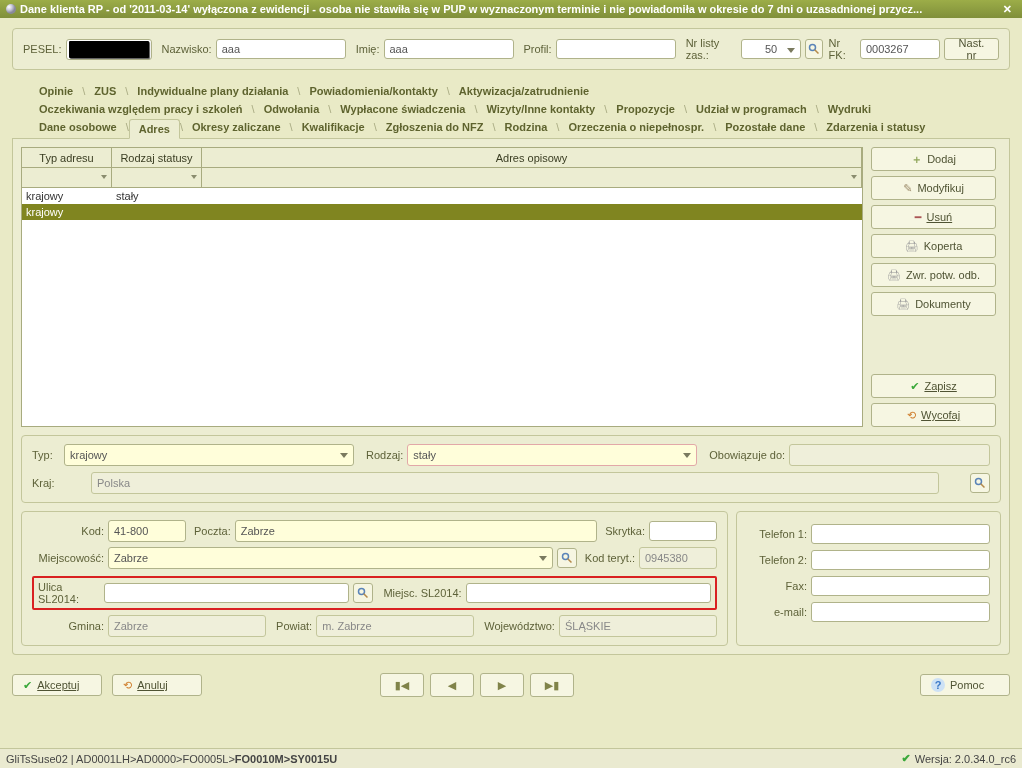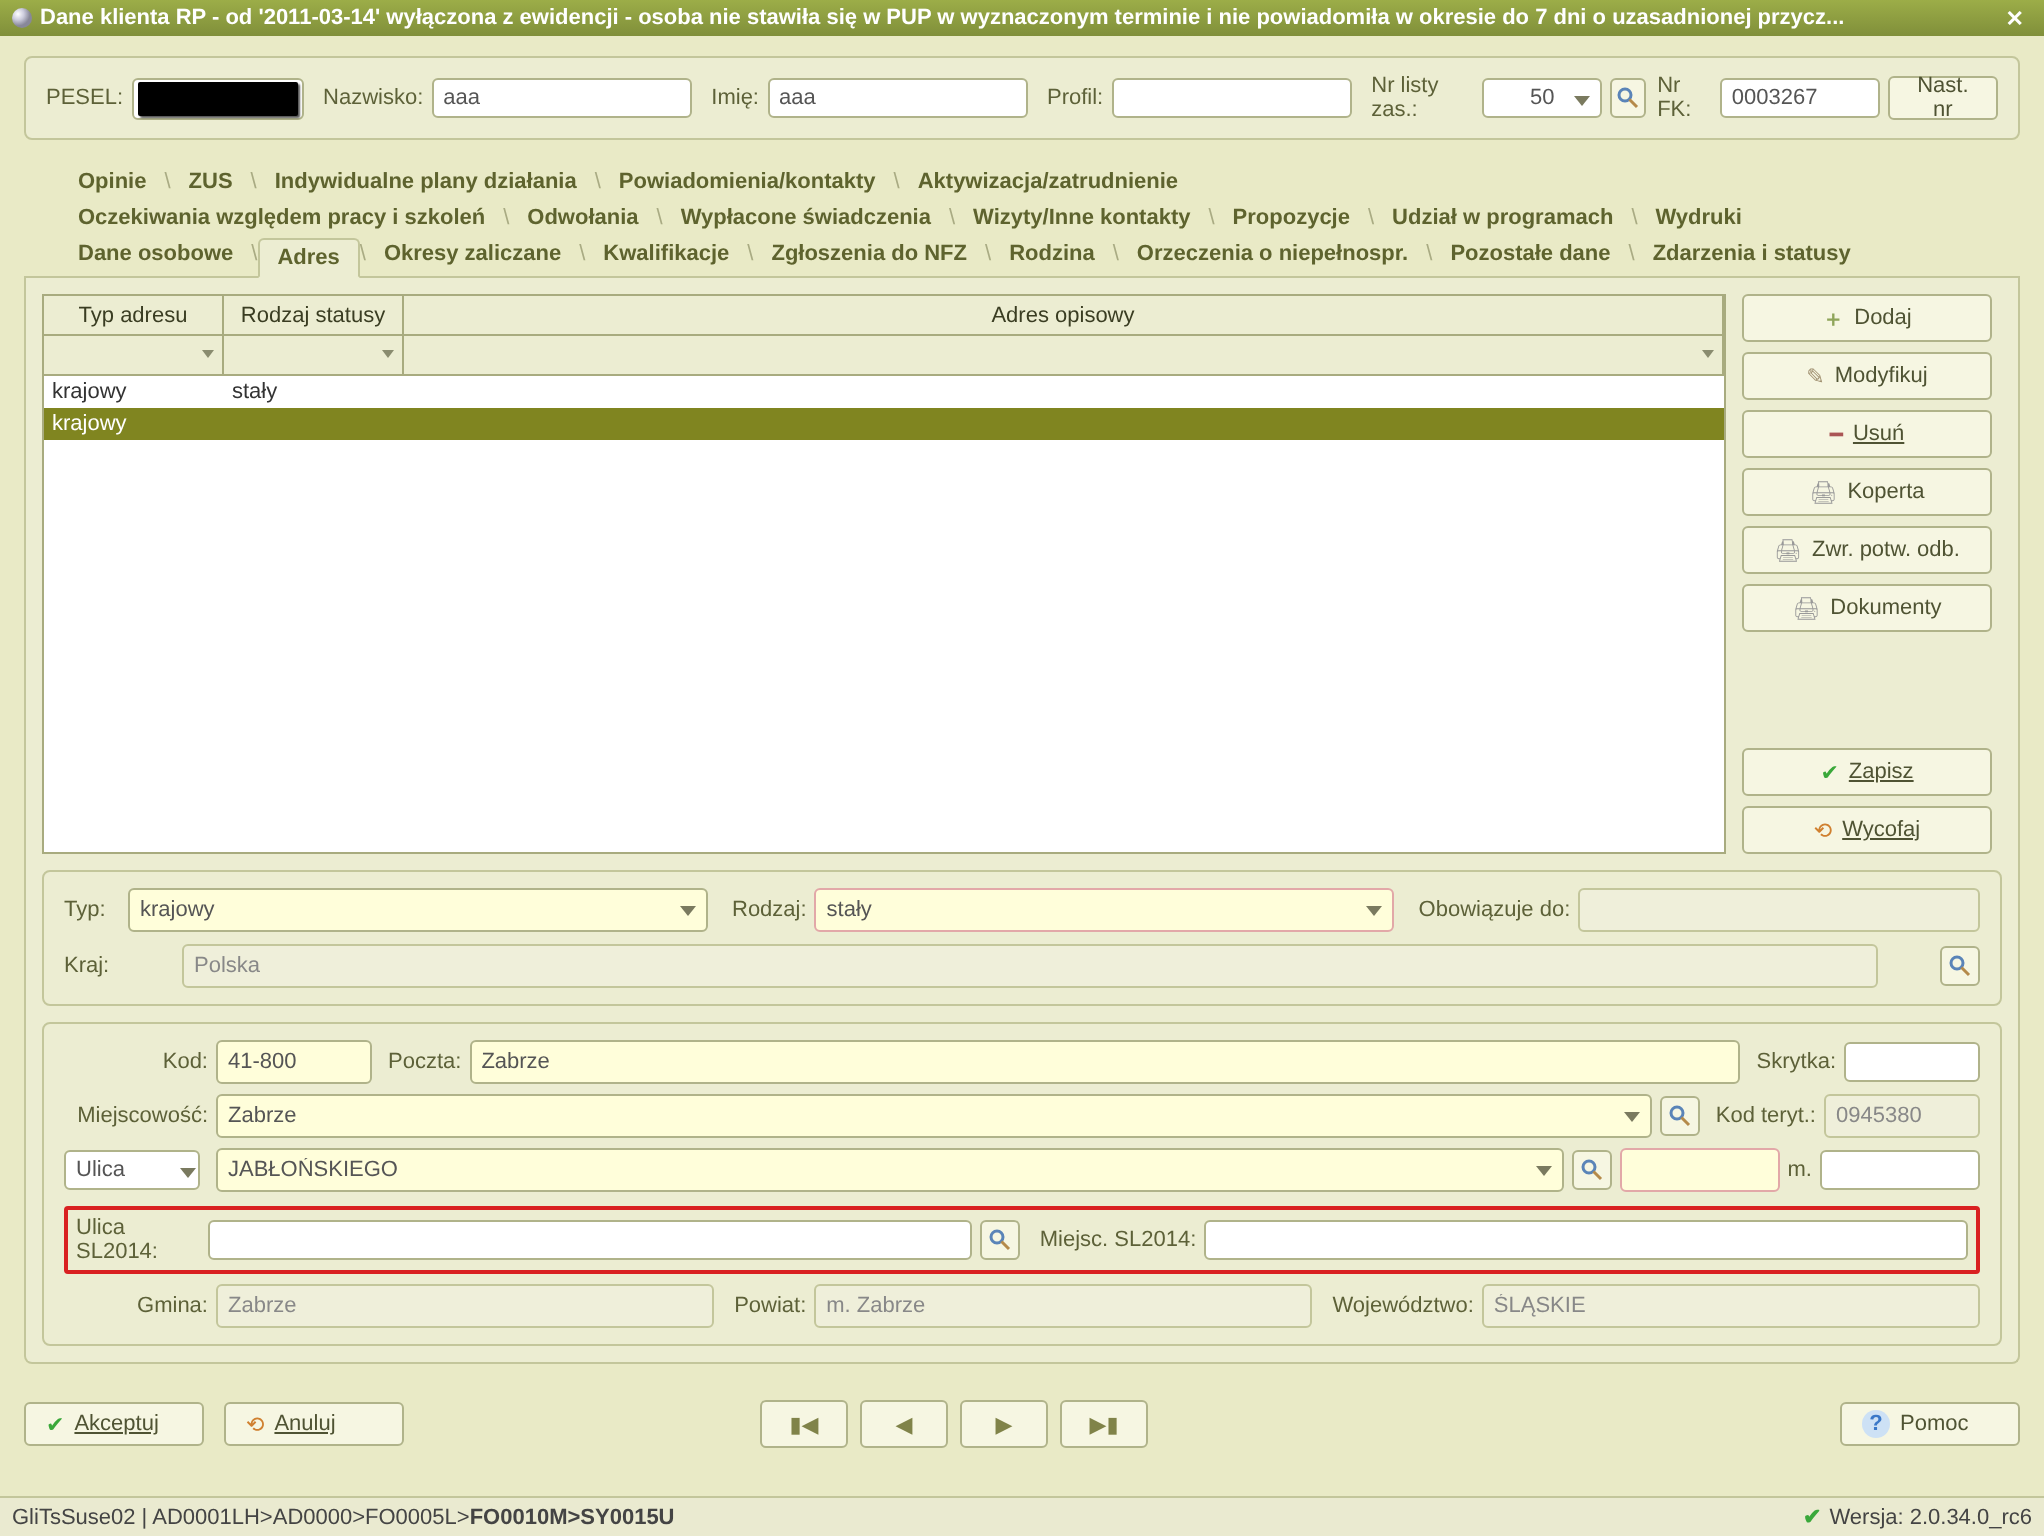--- a/index.html
+++ b/index.html
@@ -244,33 +244,20 @@
               <span class="dd-wrap" style="flex:1;"><input class="inp-yellow" style="width: 100%;" value="Zabrze"></span>
               <span class="mag">
                   <svg viewBox="0 0 16 16">
                     <circle cx="6" cy="6" r="4" fill="none" stroke="#5a84b8" stroke-width="2"></circle>
                     <line x1="9" y1="9" x2="14" y2="14" stroke="#b58a4a" stroke-width="2"></line>
                   </svg>
                 </span>
               <label class="lbl" style="margin-left:4px;">Kod teryt.:</label>
               <input class="inp-dis" style="width: 78px;" value="0945380">
             </div>
-            <div class="fieldrow" style="margin-top:5px;">
-              <span class="dd-wrap" style="width:72px;"><input class="inp" style="width: 68px;" value="Ulica"></span>
-              <span class="dd-wrap" style="flex:1;"><input class="inp-yellow" style="width: 100%;" value="JABŁOŃSKIEGO"></span>
-              <span class="mag">
-                  <svg viewBox="0 0 16 16">
-                    <circle cx="6" cy="6" r="4" fill="none" stroke="#5a84b8" stroke-width="2"></circle>
-                    <line x1="9" y1="9" x2="14" y2="14" stroke="#b58a4a" stroke-width="2"></line>
-                  </svg>
-                </span>
-              <input class="inp-req" style="width: 80px;" value="">
-              <label class="lbl">m.</label>
-              <input class="inp" style="width: 80px;" value="">
-            </div>
             <div class="hl-red" style="margin-top:7px;">
               <div class="fieldrow">
                 <label class="lbl" style="width:62px;">Ulica SL2014:</label>
                 <input class="inp" style="flex: 1 1 0%;" value="">
                 <span class="mag">
                     <svg viewBox="0 0 16 16">
                       <circle cx="6" cy="6" r="4" fill="none" stroke="#5a84b8" stroke-width="2"></circle>
                       <line x1="9" y1="9" x2="14" y2="14" stroke="#b58a4a" stroke-width="2"></line>
                     </svg>
                   </span>
@@ -278,20 +265,38 @@
                 <input class="inp" style="flex: 1 1 0%;" value="">
               </div>
             </div>
             <div class="fieldrow" style="margin-top:5px;">
               <label class="lbl" style="width:72px; text-align:right;">Gmina:</label>
               <input class="inp-dis" style="flex: 1 1 0%;" value="Zabrze">
               <label class="lbl" style="margin-left:6px;">Powiat:</label>
               <input class="inp-dis" style="flex: 1 1 0%;" value="m. Zabrze">
               <label class="lbl" style="margin-left:6px;">Województwo:</label>
               <input class="inp-dis" style="flex: 1 1 0%;" value="ŚLĄSKIE">
+            </div>
+          </div>
+          <div class="panel" style="width:265px;">
+            <div class="fieldrow" style="margin-top:4px;">
+              <label class="lbl" style="width:60px; text-align:right;">Telefon 1:</label>
+              <input class="inp" style="flex: 1 1 0%;" value="">
+            </div>
+            <div class="fieldrow" style="margin-top:6px;">
+              <label class="lbl" style="width:60px; text-align:right;">Telefon 2:</label>
+              <input class="inp" style="flex: 1 1 0%;" value="">
+            </div>
+            <div class="fieldrow" style="margin-top:6px;">
+              <label class="lbl" style="width:60px; text-align:right;">Fax:</label>
+              <input class="inp" style="flex: 1 1 0%;" value="">
+            </div>
+            <div class="fieldrow" style="margin-top:6px;">
+              <label class="lbl" style="width:60px; text-align:right;">e-mail:</label>
+              <input class="inp" style="flex: 1 1 0%;" value="">
             </div>
           </div>
         </div>
       </div>
     </div>
   </div>
 
   <div class="footerbtns">
     <button class="btn" style="width:90px;">
         <span style="color:#3aa83a;">✔</span>

